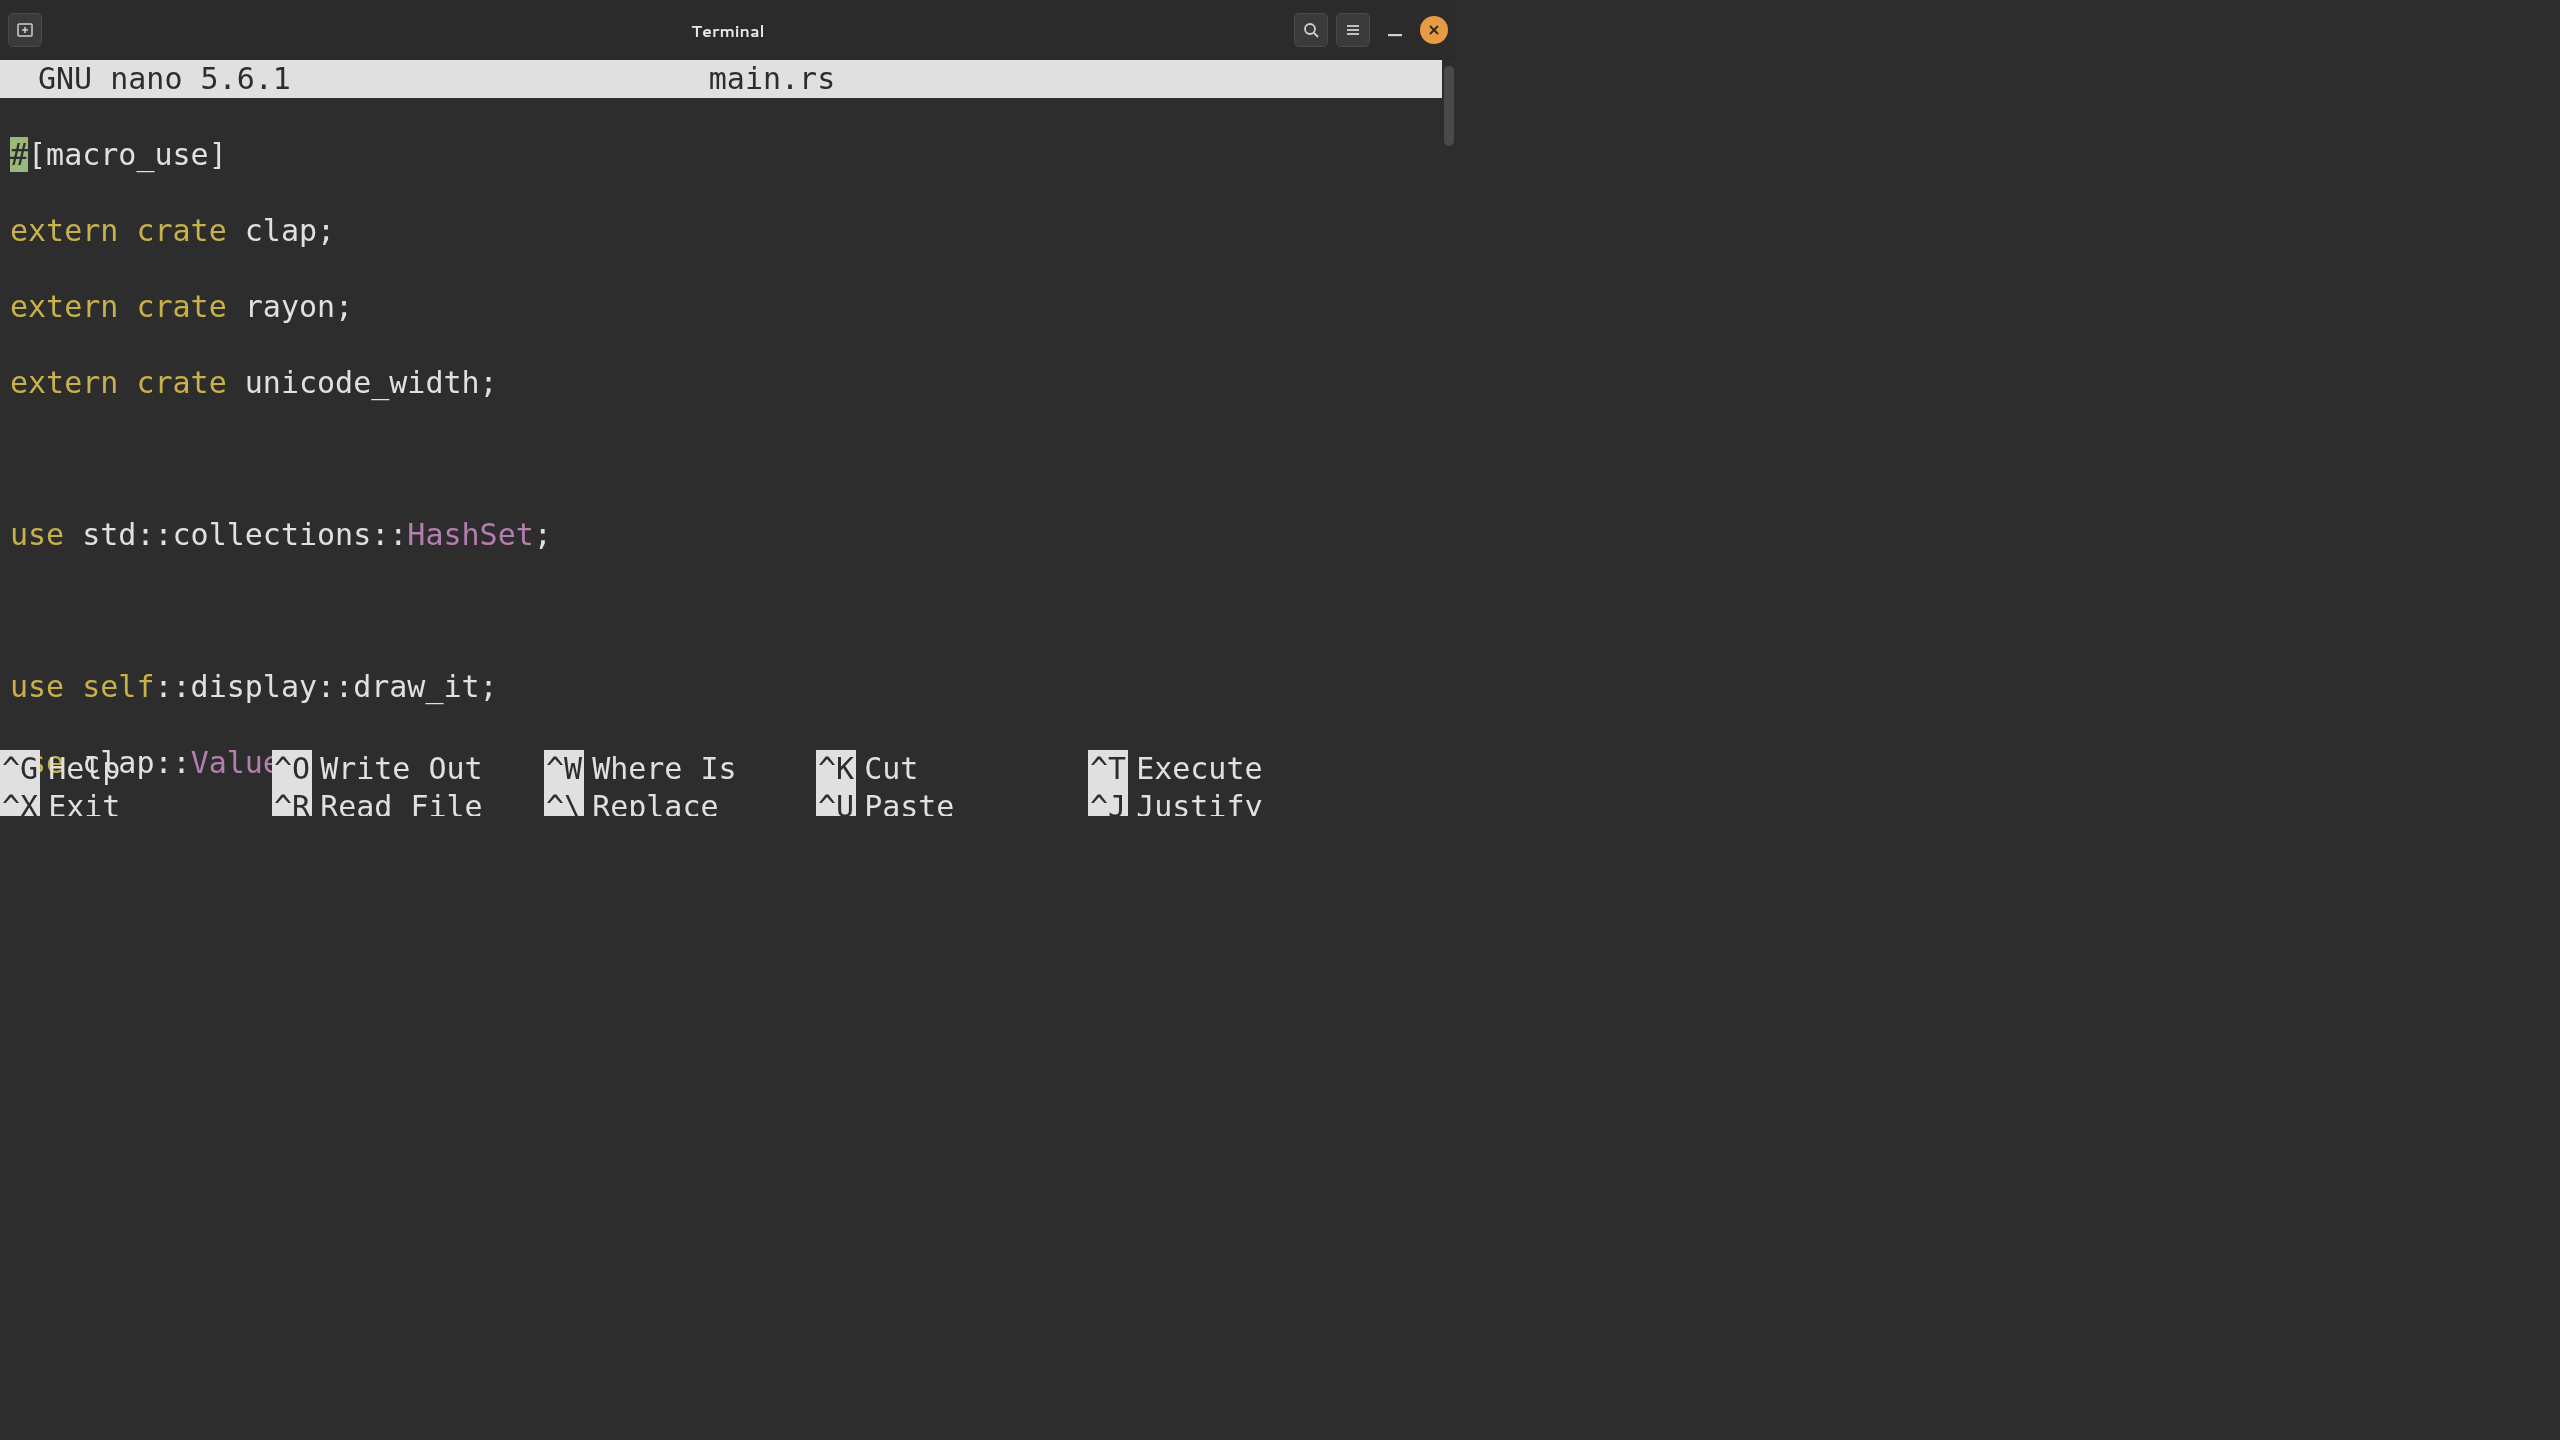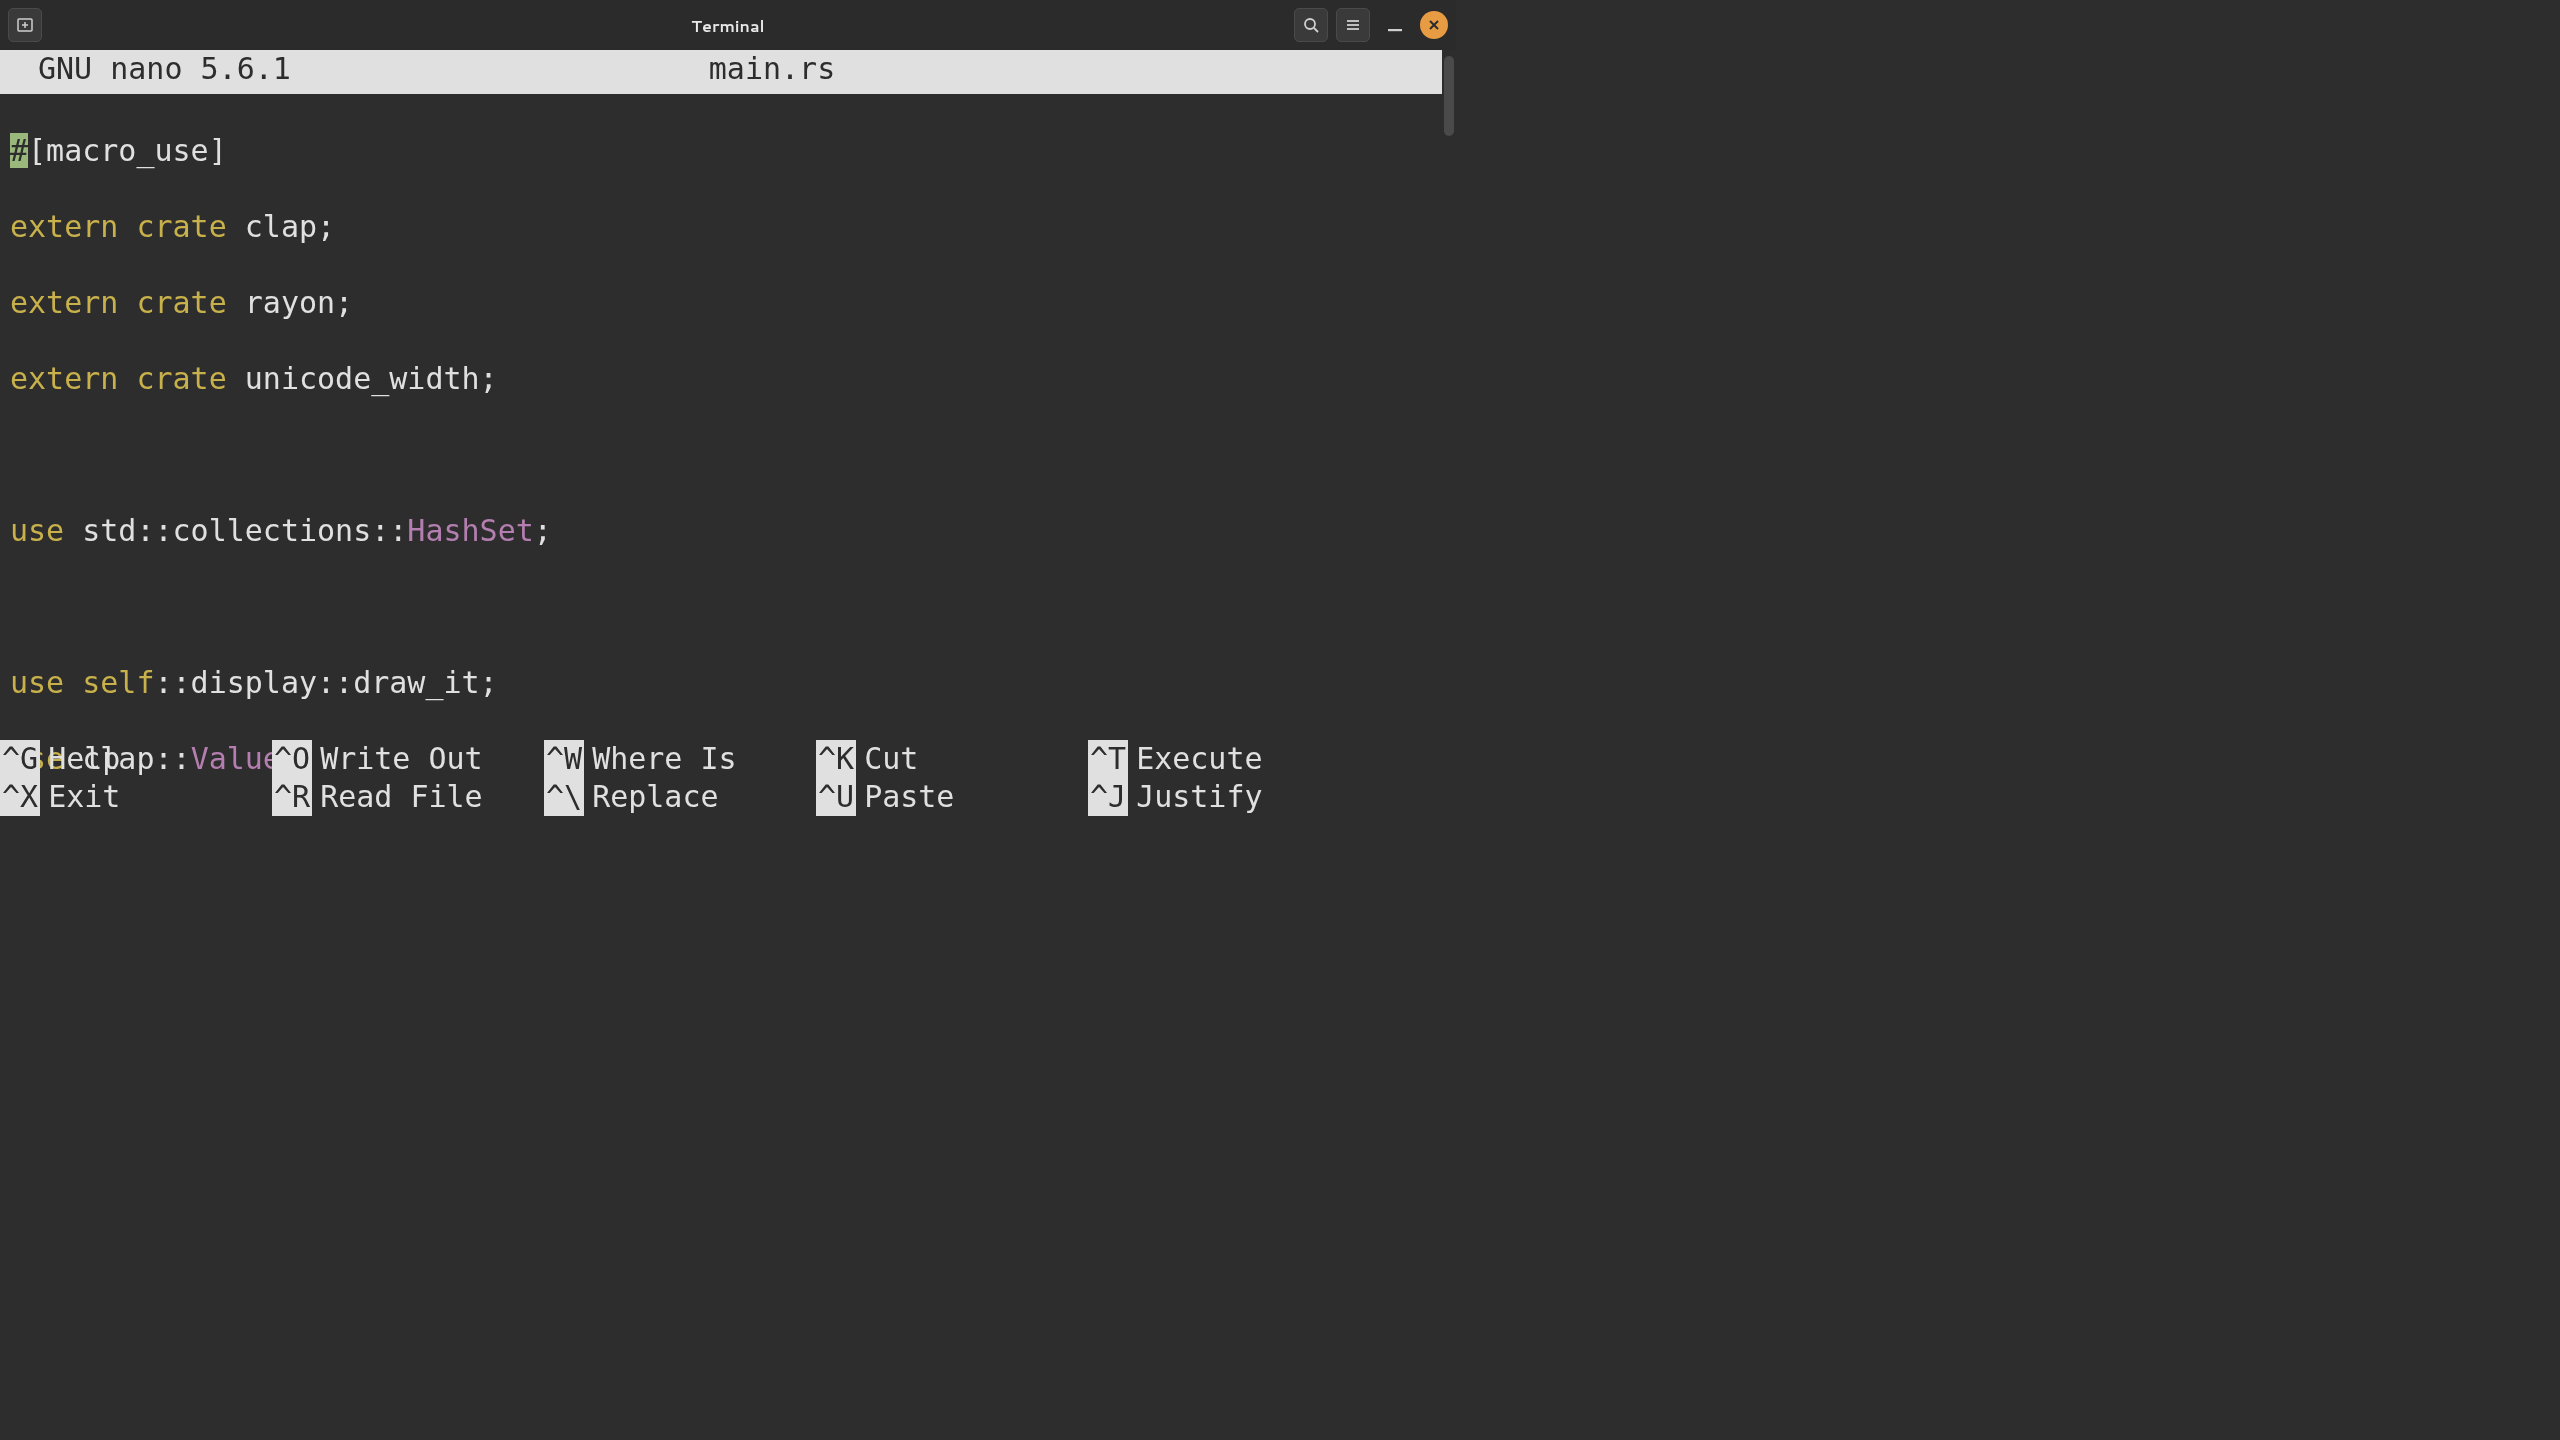--- a/index.html
+++ b/index.html
@@ -4,21 +4,21 @@
 <style>
   * { margin: 0; padding: 0; box-sizing: border-box; }
   body {
     background: #2d2d2d;
     font-family: 'DejaVu Sans Mono', 'Liberation Mono', monospace;
     overflow: hidden;
     width: 1456px;
     height: 816px;
   }
   .titlebar {
-    height: 50px;
+    height: 60px;
     background: #2b2b2b;
     display: flex;
     align-items: center;
     padding: 0 8px;
     position: relative;
   }
   .tb-button {
     width: 34px;
     height: 34px;
     border-radius: 5px;
@@ -91,21 +91,21 @@
     background: #4a4a4a;
     width: 10px;
     margin-left: 2px;
     height: 80px;
     border-radius: 5px;
     margin-top: 6px;
   }
   .nano-header {
     background: #e0e0e0;
     color: #2d2d2d;
-    height: 44px;
+    height: 38px;
     font-size: 30px;
     line-height: 38px;
     display: flex;
     padding: 0 4px 0 38px;
     margin-right: 14px;
     font-weight: 500;
   }
   .nano-app { flex: 0 0 auto; }
   .nano-file { position: absolute; left: 50%; transform: translateX(-50%); margin-left: 44px; }
   .editor {

